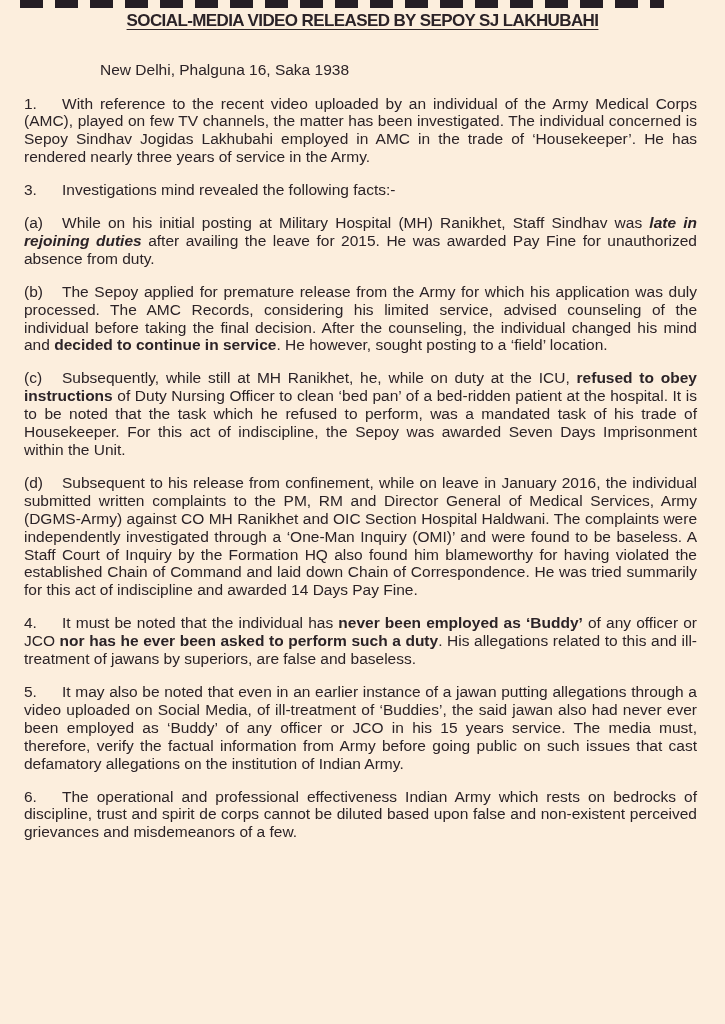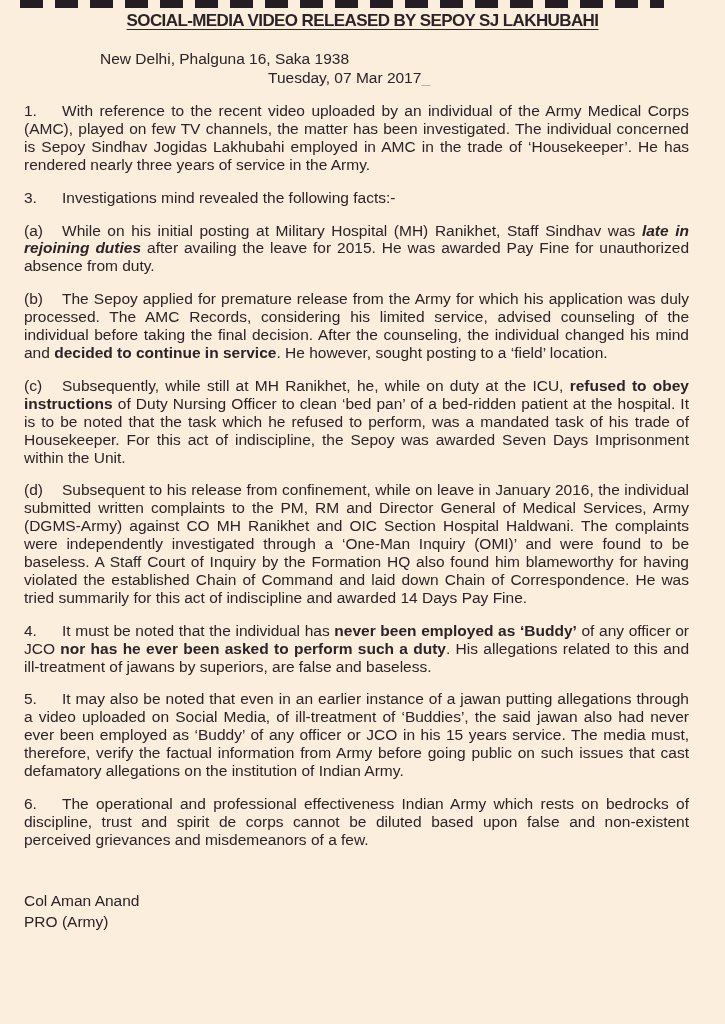--- a/index.html
+++ b/index.html
@@ -36,46 +36,45 @@
   }
   .doc-title {
     padding-top: 11px;
     text-align: center;
     font-size: 17px;
     font-weight: 700;
     letter-spacing: -0.6px;
     text-decoration: underline;
     text-underline-offset: 3px;
   }
-  .dateline { margin-top: 19px; font-size: 15.5px; line-height: 18.5px; }
+  .dateline { margin-top: 30px; font-size: 15.5px; line-height: 18.5px; }
   .date-place { padding-left: 76px; }
   .date-day { padding-left: 244px; }
   .date-suffix { color: var(--faint); }
   .content { margin-top: 15px; font-size: 15.5px; line-height: 17.9px; }
   .para {
     text-align: justify;
-    margin: 0 12px 15px 0;
+    margin: 0 4px 15px 0;
   }
   .marker { display: inline-block; width: 38px; }
   .seg-b { font-weight: 700; }
   .seg-bi { font-weight: 700; font-style: italic; }
   .signature { margin-top: 41px; font-size: 15.5px; line-height: 21px; }
 </style>
 </head>
 <body>
 
 <div class="page">
 
   <div class="dash-strip"></div>
 
   <div class="doc-title">SOCIAL-MEDIA VIDEO RELEASED BY SEPOY SJ LAKHUBAHI</div>
 
   <div class="dateline">
     <div class="date-place">New Delhi, Phalguna 16, Saka 1938</div>
-    <div class="date-day"><span>Tuesday, 07 Mar 2017</span><span class="date-suffix">_</span></div>
   </div>
 
   <div class="content">
 
     <div class="para"><span class="marker">1.</span><span><span>With reference to the recent video uploaded by an individual of the Army Medical Corps (AMC), played on few TV channels, the matter has been investigated. The individual concerned is Sepoy Sindhav Jogidas Lakhubahi employed in AMC in the trade of ‘Housekeeper’. He has rendered nearly three years of service in the Army.</span></span></div>
 
     <div class="para"><span class="marker">3.</span><span><span>Investigations mind revealed the following facts:-</span></span></div>
 
     <div class="para"><span class="marker">(a)</span><span><span>While on his initial posting at Military Hospital (MH) Ranikhet, Staff Sindhav was </span><span class="seg-bi">late in rejoining duties</span><span> after availing the leave for 2015.  He was awarded Pay Fine for unauthorized absence from duty.</span></span></div>
 
@@ -87,18 +86,14 @@
 
 
     <div class="para"><span class="marker">4.</span><span><span>It must be noted that the individual has </span><span class="seg-b">never been employed as ‘Buddy’</span><span> of any officer or JCO </span><span class="seg-b">nor has he ever been asked to perform such a duty</span><span>. His allegations related to this and ill-treatment of jawans by superiors, are false and baseless.</span></span></div>
 
     <div class="para"><span class="marker">5.</span><span><span>It may also be noted that even in an earlier instance of a jawan putting allegations through a video uploaded on Social Media, of ill-treatment of ‘Buddies’, the said jawan also had never ever been employed as ‘Buddy’ of any officer or JCO in his 15 years service. The media must, therefore, verify the factual information from Army before going public on such issues that cast defamatory allegations on the institution of Indian Army.</span></span></div>
 
     <div class="para"><span class="marker">6.</span><span><span>The operational and professional effectiveness Indian Army which rests on bedrocks of discipline, trust and spirit de corps cannot be diluted based upon false and non-existent perceived grievances and misdemeanors of a few.</span></span></div>
 
   </div>
 
-  <div class="signature">
-    <div>Col Aman Anand</div>
-    <div>PRO (Army)</div>
-  </div>
 
 </div>
 
 </body></html>

